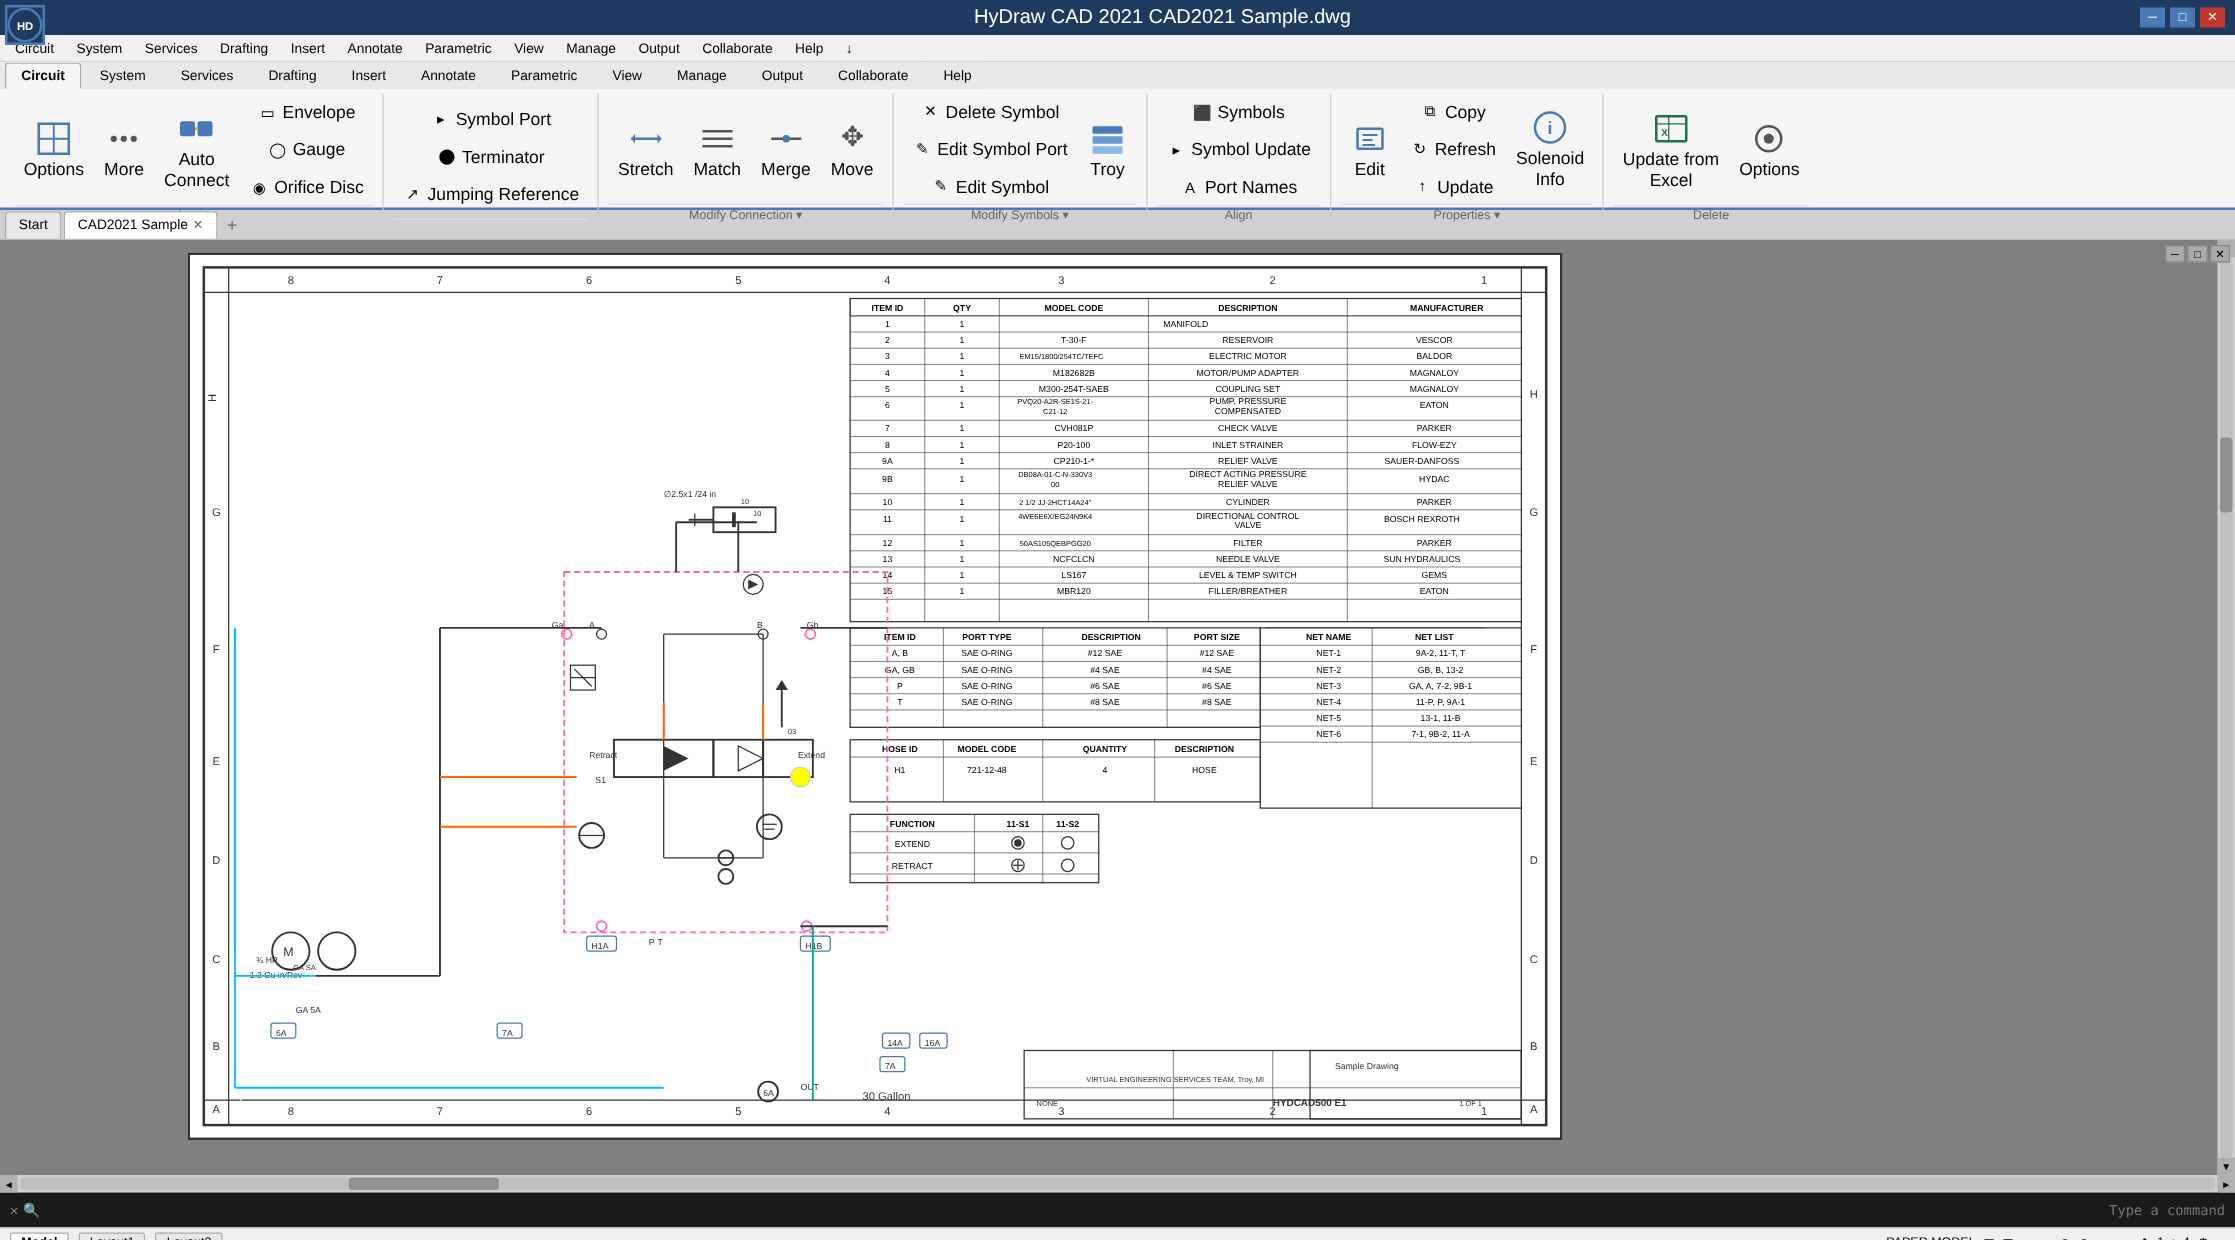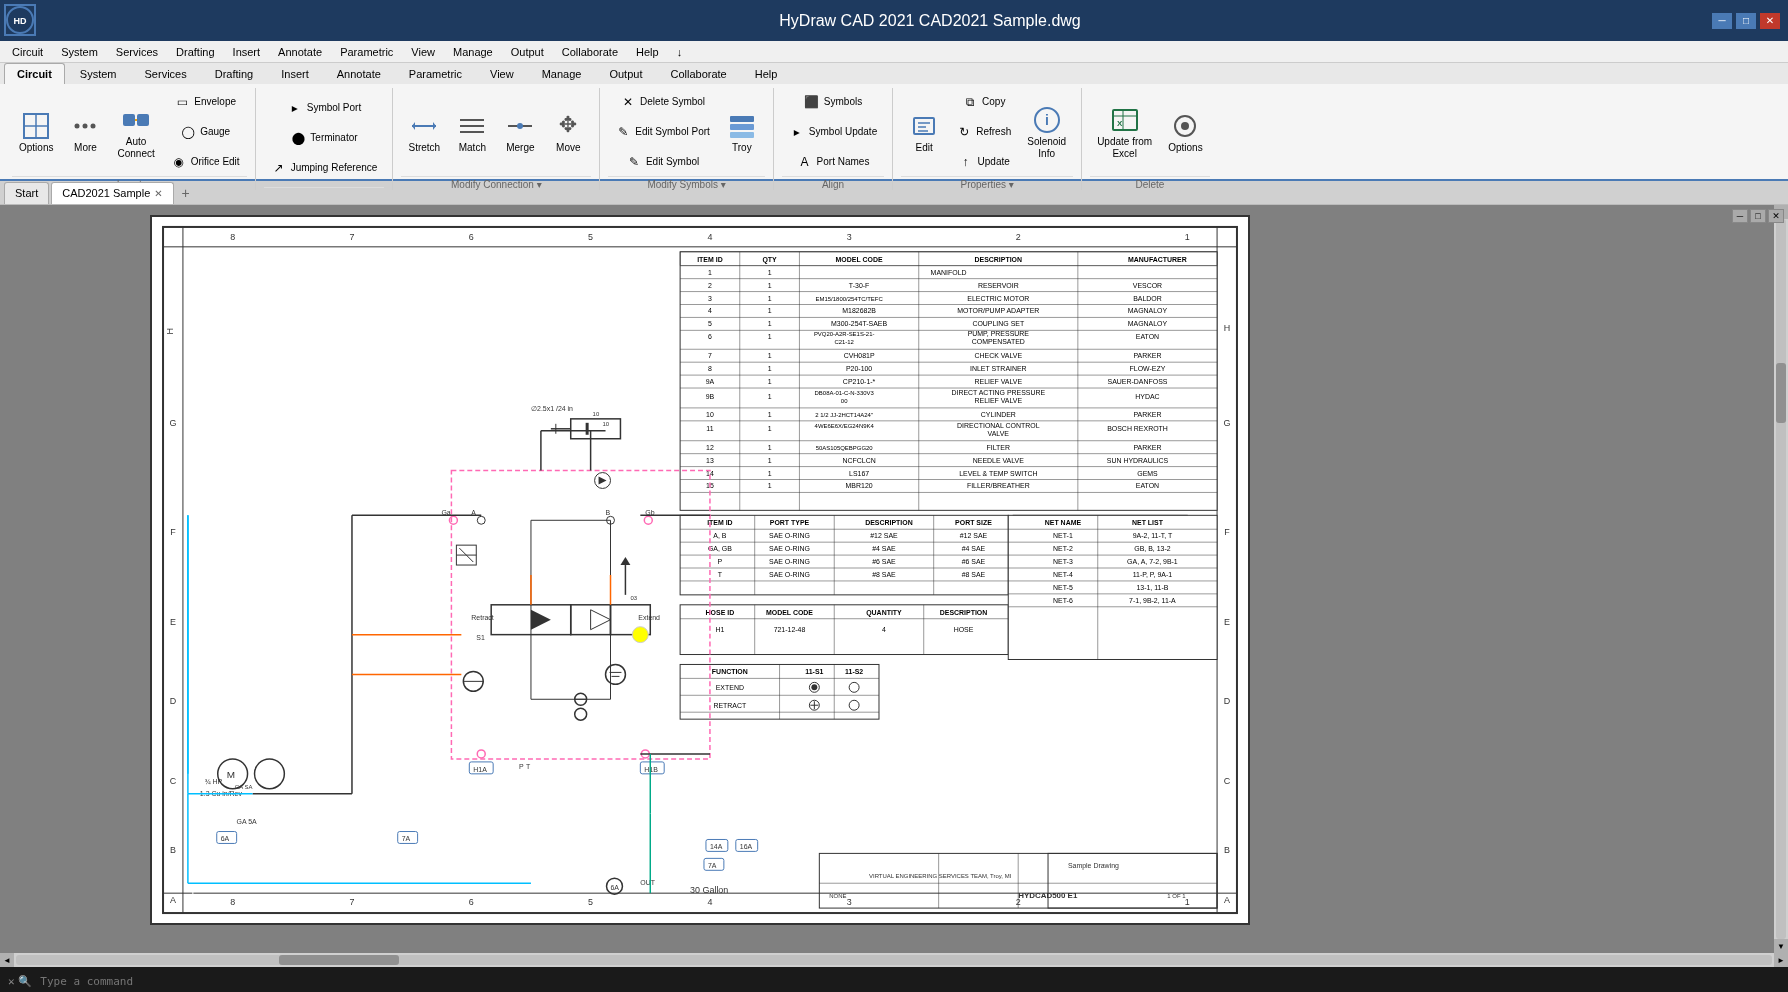--- a/index.html
+++ b/index.html
@@ -2,21 +2,21 @@
 <html><head>
   <meta charset="utf-8">
   <style>
     * { box-sizing: border-box; margin: 0; padding: 0; }
     body { font-family: 'Segoe UI', Arial, sans-serif; font-size: 11px; background: #f0f0f0; overflow: hidden; width: 1788px; height: 992px; }
 
     
     #titlebar {
       background: #1e3a5f;
       color: white;
-      height: 41px;
+      height: 28px;
       display: flex;
       align-items: center;
       justify-content: space-between;
       padding: 0 8px;
     }
     #titlebar .title { font-size: 16px; flex: 1; text-align: center; }
     #titlebar .win-controls { display: flex; gap: 4px; }
     #titlebar .win-btn { width: 20px; height: 16px; background: #4a7ab5; border: none; color: white; font-size: 10px; cursor: pointer; display: flex; align-items: center; justify-content: center; }
     #titlebar .win-btn.close { background: #c0392b; }
 
@@ -120,21 +120,21 @@
       display: flex;
       align-items: center;
       justify-content: center;
       font-size: 18px;
     }
     .ribbon-icon.small-icon {
       width: 16px;
       height: 16px;
       font-size: 12px;
     }
-    .ribbon-label { font-size: 10px; line-height: 1.2; text-align: center; white-space: nowrap; }
+    .ribbon-label { font-size: 14px; line-height: 1.2; text-align: center; white-space: nowrap; }
     .ribbon-col { display: flex; flex-direction: column; gap: 2px; }
 
     
     #app-logo {
       position: absolute;
       top: 4px;
       left: 4px;
       width: 32px;
       height: 32px;
       background: #1e3a5f;
@@ -239,20 +239,21 @@
       font-size: 11px;
     }
     #cmdline input {
       background: transparent;
       border: none;
       color: #00ff00;
       font-family: monospace;
       font-size: 11px;
       flex: 1;
       outline: none;
+      text-align: right;
     }
 
     
     .drawing-svg { width: 100%; height: 100%; }
 
     
     .grid-label { font-size: 9px; fill: #333; }
   </style>
 </head>
 <body>
@@ -343,21 +344,21 @@
           <div class="ribbon-btn small">
             <div class="ribbon-icon small-icon">▭</div>
             <div class="ribbon-label">Envelope</div>
           </div>
           <div class="ribbon-btn small">
             <div class="ribbon-icon small-icon">◯</div>
             <div class="ribbon-label">Gauge</div>
           </div>
           <div class="ribbon-btn small">
             <div class="ribbon-icon small-icon">◉</div>
-            <div class="ribbon-label">Orifice Edit</div>
+            <div class="ribbon-label">Orifice Disc</div>
           </div>
         </div>
       </div>
       <div class="ribbon-group-label">Insert</div>
     </div>
 
     <div class="ribbon-group">
       <div class="ribbon-buttons">
         <div class="ribbon-col">
           <div class="ribbon-btn small">

